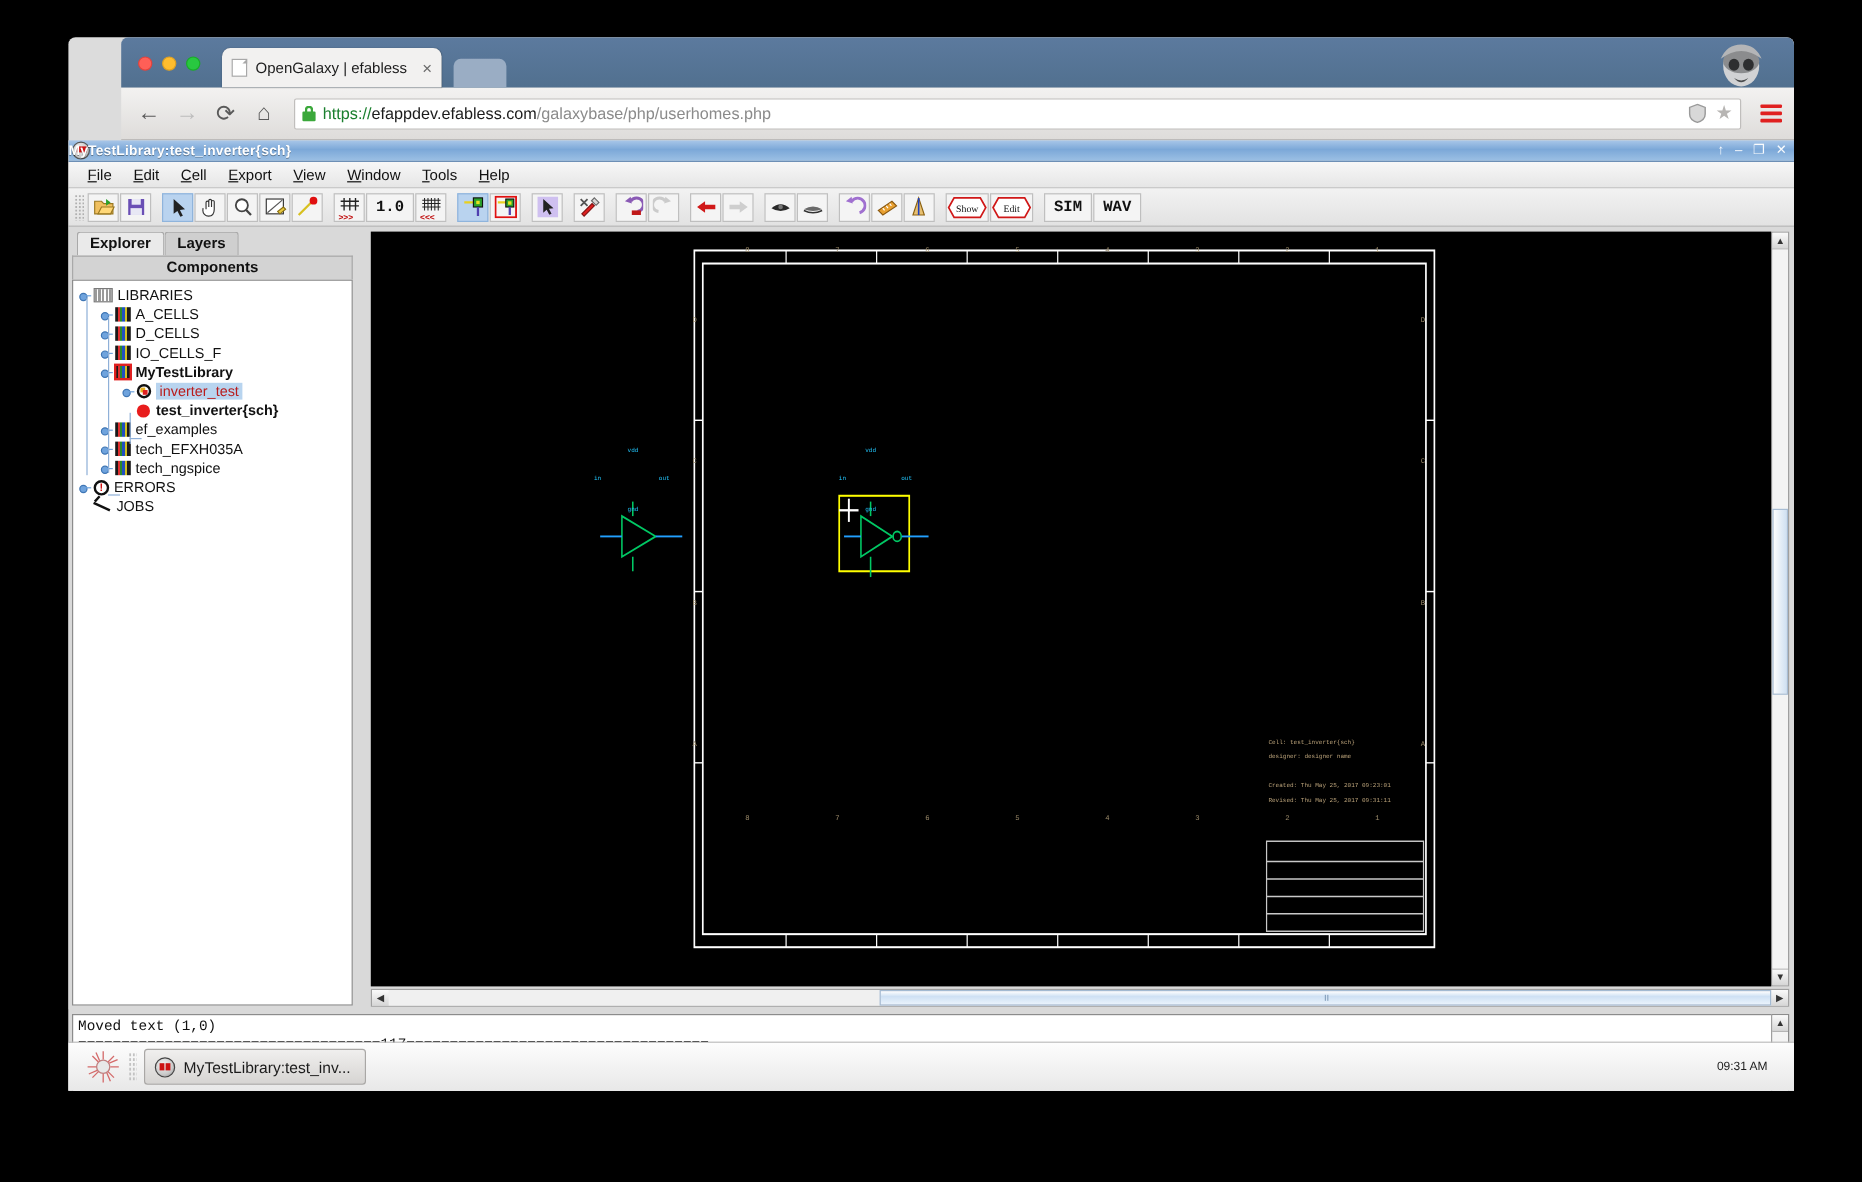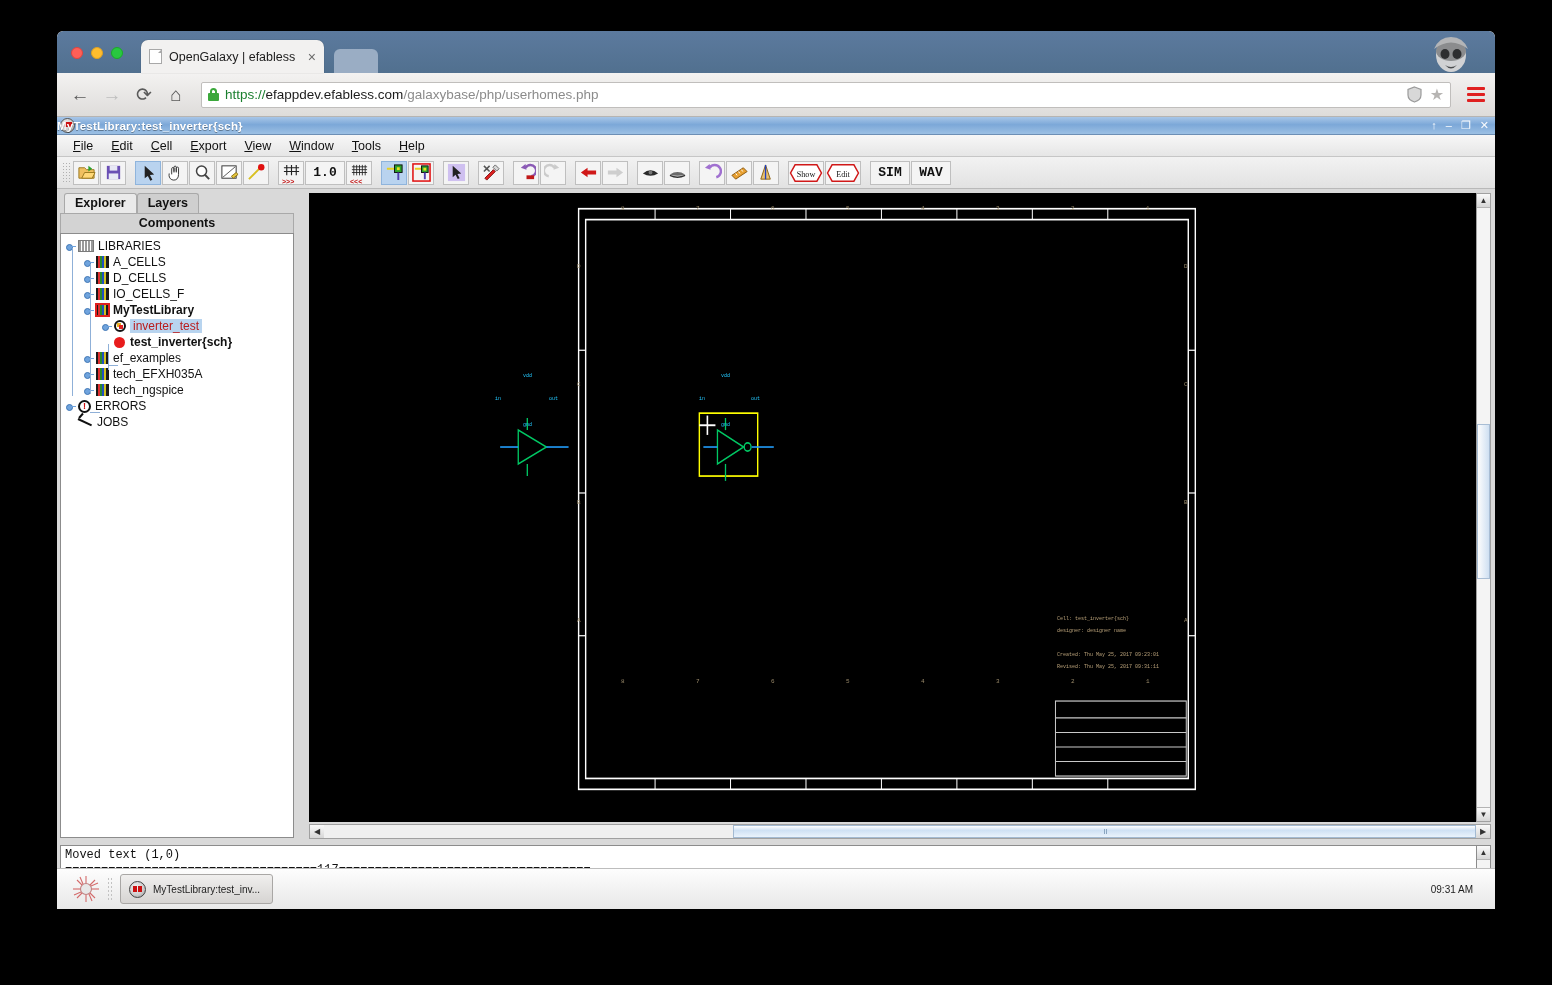--- a/index.html
+++ b/index.html
@@ -11,20 +11,21 @@
   }
   #root { position: relative; width: 1552px; height: 985px; background: #000; }
 
   
   .browser {
     position: absolute; left: 57px; top: 31px;
     width: 1438px; height: 878px;
     background: #dcdcdc;
     border-radius: 6px 6px 0 0;
     overflow: hidden;
+    padding-left: 44px;
   }
   .tabstrip {
     position: relative; height: 42px;
     background: linear-gradient(to bottom,#5c7a9e,#51708f);
     border-radius: 6px 6px 0 0;
   }
   .traffic { position: absolute; left: 14px; top: 16px; display: flex; gap: 8px; }
   .traffic span { width: 12px; height: 12px; border-radius: 50%; display: block; }
   .t-red { background: #ff5f57; border: 1px solid #e0443e; }
   .t-yel { background: #ffbd2e; border: 1px solid #dea123; }
@@ -238,21 +239,21 @@
     border-top: 1px solid #bdbdbd; display:flex; align-items:center; padding: 0 6px;
   }
   .tb-logo { width: 30px; height: 30px; margin: 0 6px 0 8px; position:relative; flex:none;}
   .tb-grip { width: 7px; height: 24px; margin-right: 6px;
     background-image: radial-gradient(#c2c2c2 35%, transparent 36%);
     background-size: 3px 4px; }
   .tb-item {
     display:flex; align-items:center; gap: 7px; height: 30px; padding: 0 12px 0 8px;
     background: linear-gradient(to bottom,#f0efee,#d6d4d2);
     border: 1px solid #a9a7a5; border-radius: 3px; cursor:pointer;
-    font-size: 10px; color:#1c1c1c;
+    font-size: 13px; color:#1c1c1c;
   }
   .tb-ico {
     width: 17px; height: 17px; border-radius: 50%; flex:none;
     background: radial-gradient(circle at 40% 35%, #f5f5f5 0%, #cacaca 60%, #8e8e8e 100%);
     border: 1px solid #444; position: relative;
   }
   .tb-ico::before, .tb-ico::after {
     content:""; position:absolute; top:4px; width:4px; height:6px; background:#cc1111;
   }
   .tb-ico::before { left: 3px; } .tb-ico::after { right: 3px; }

